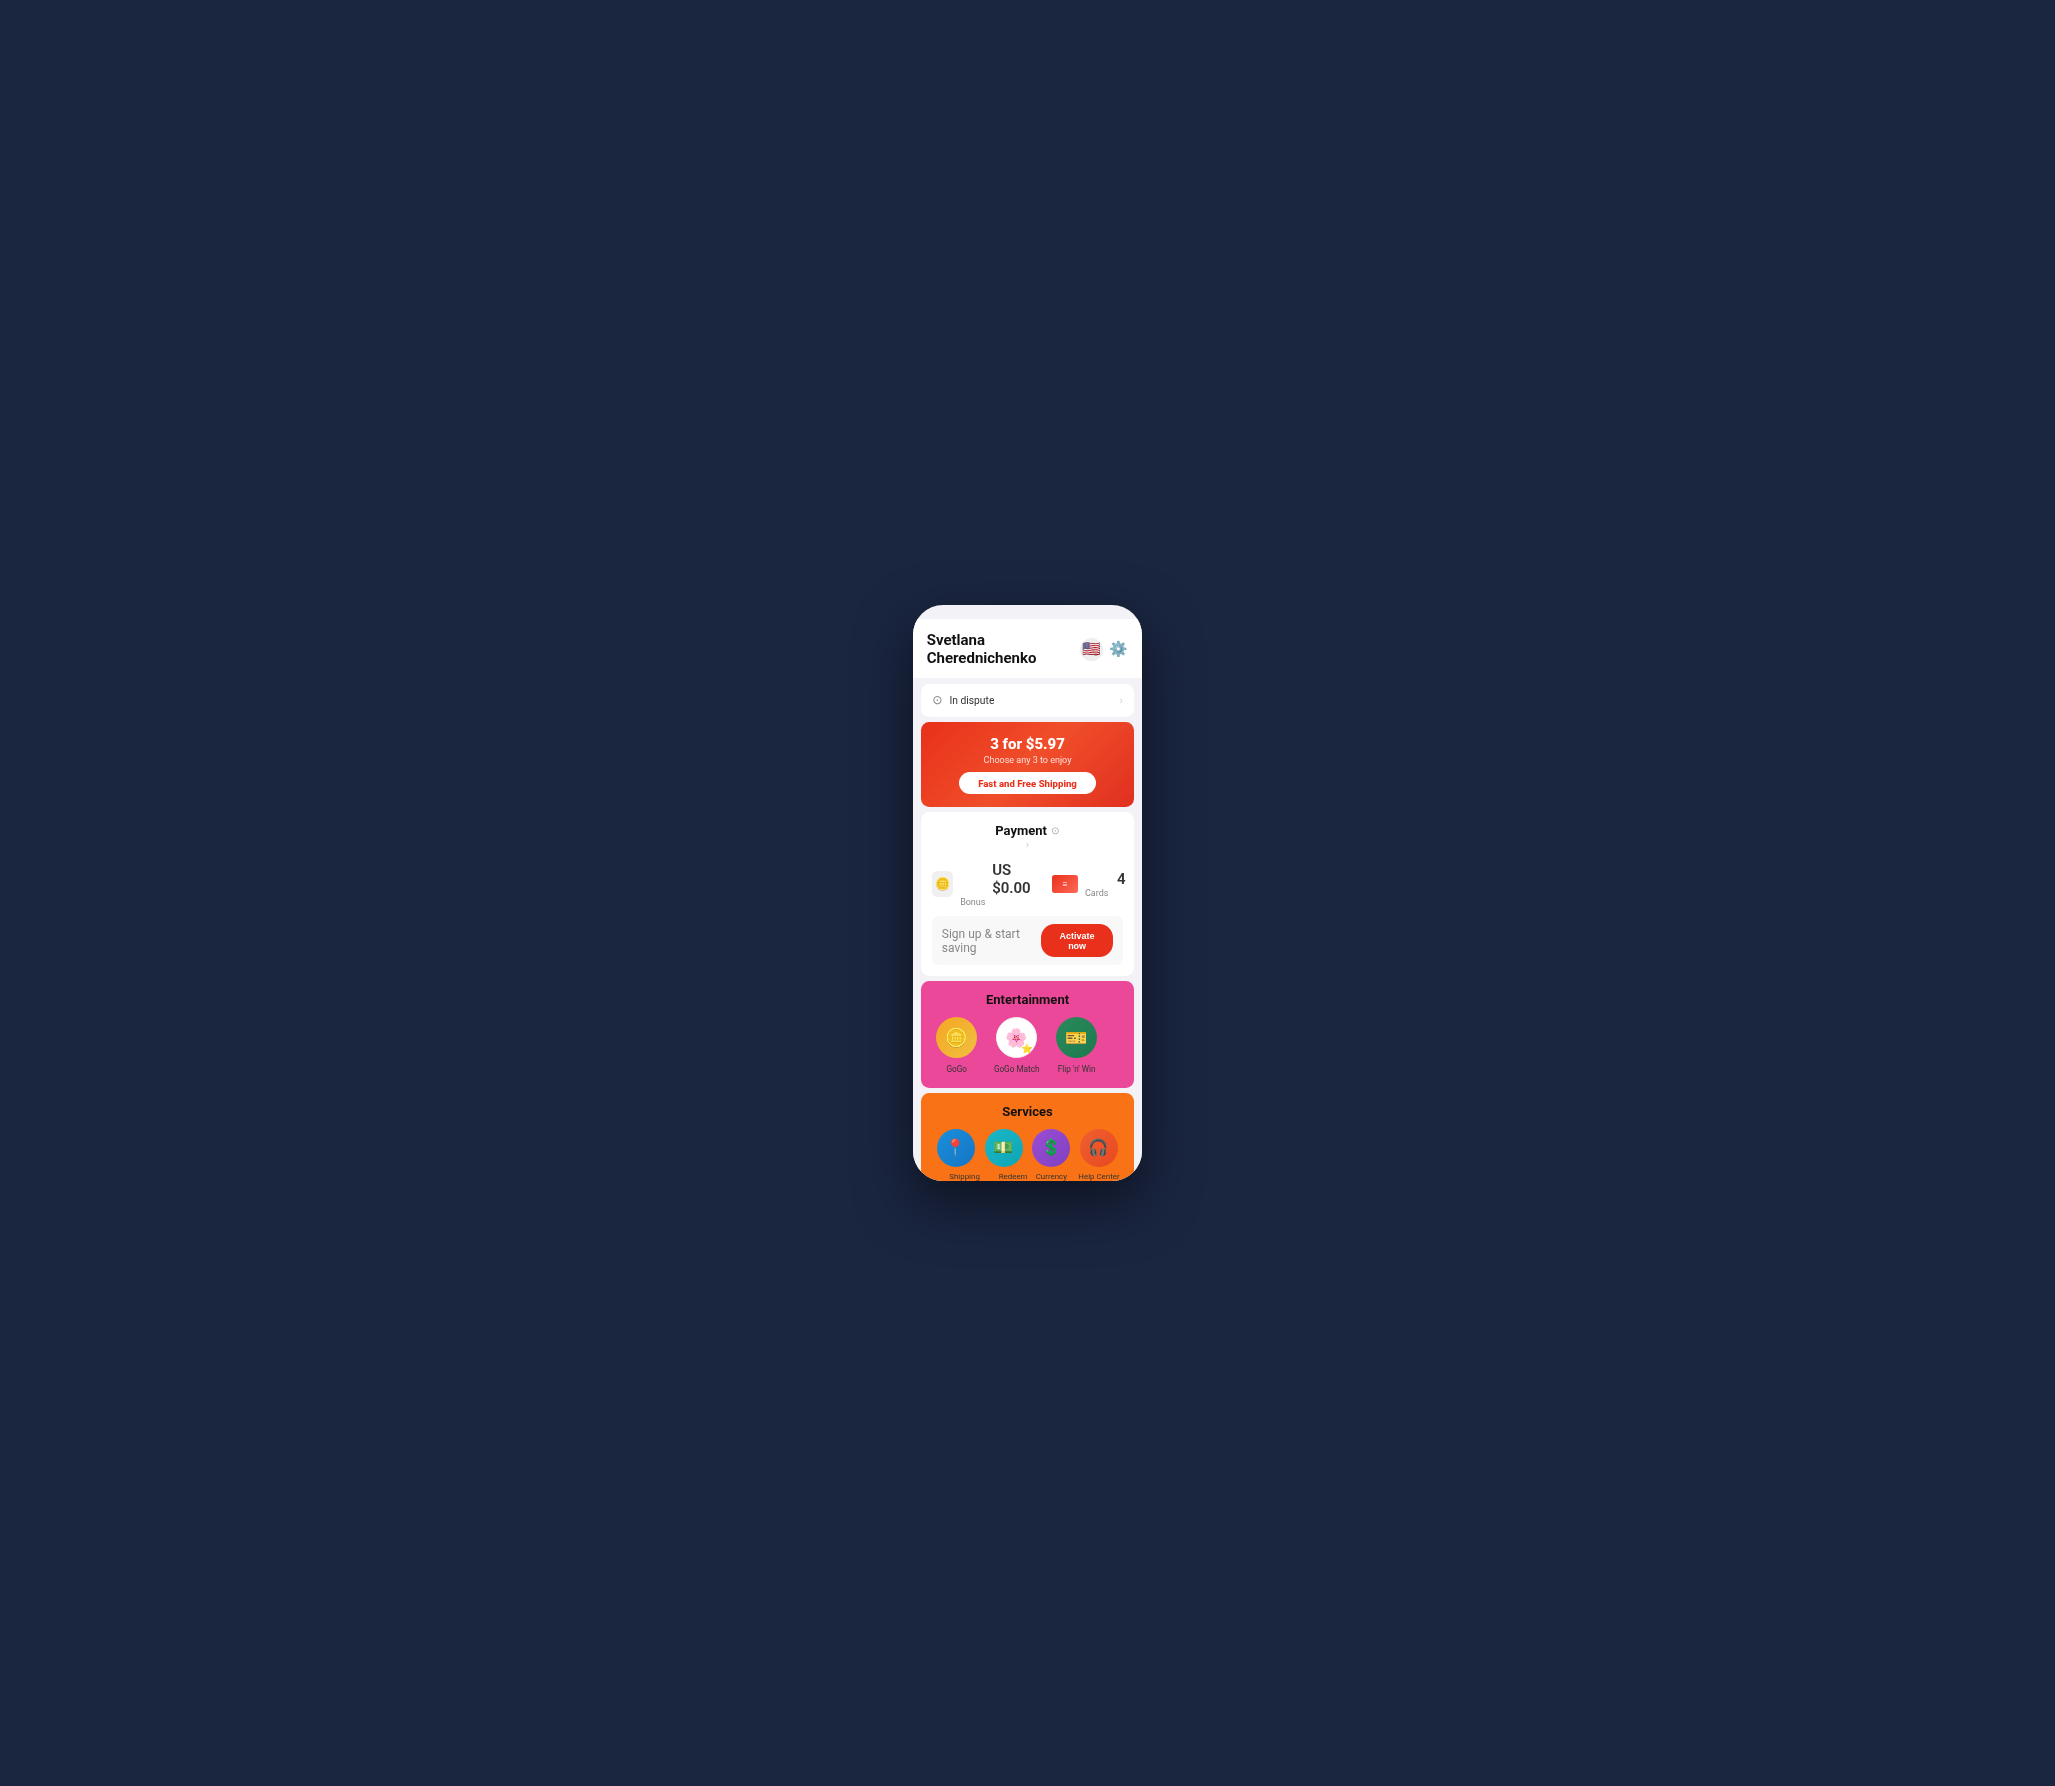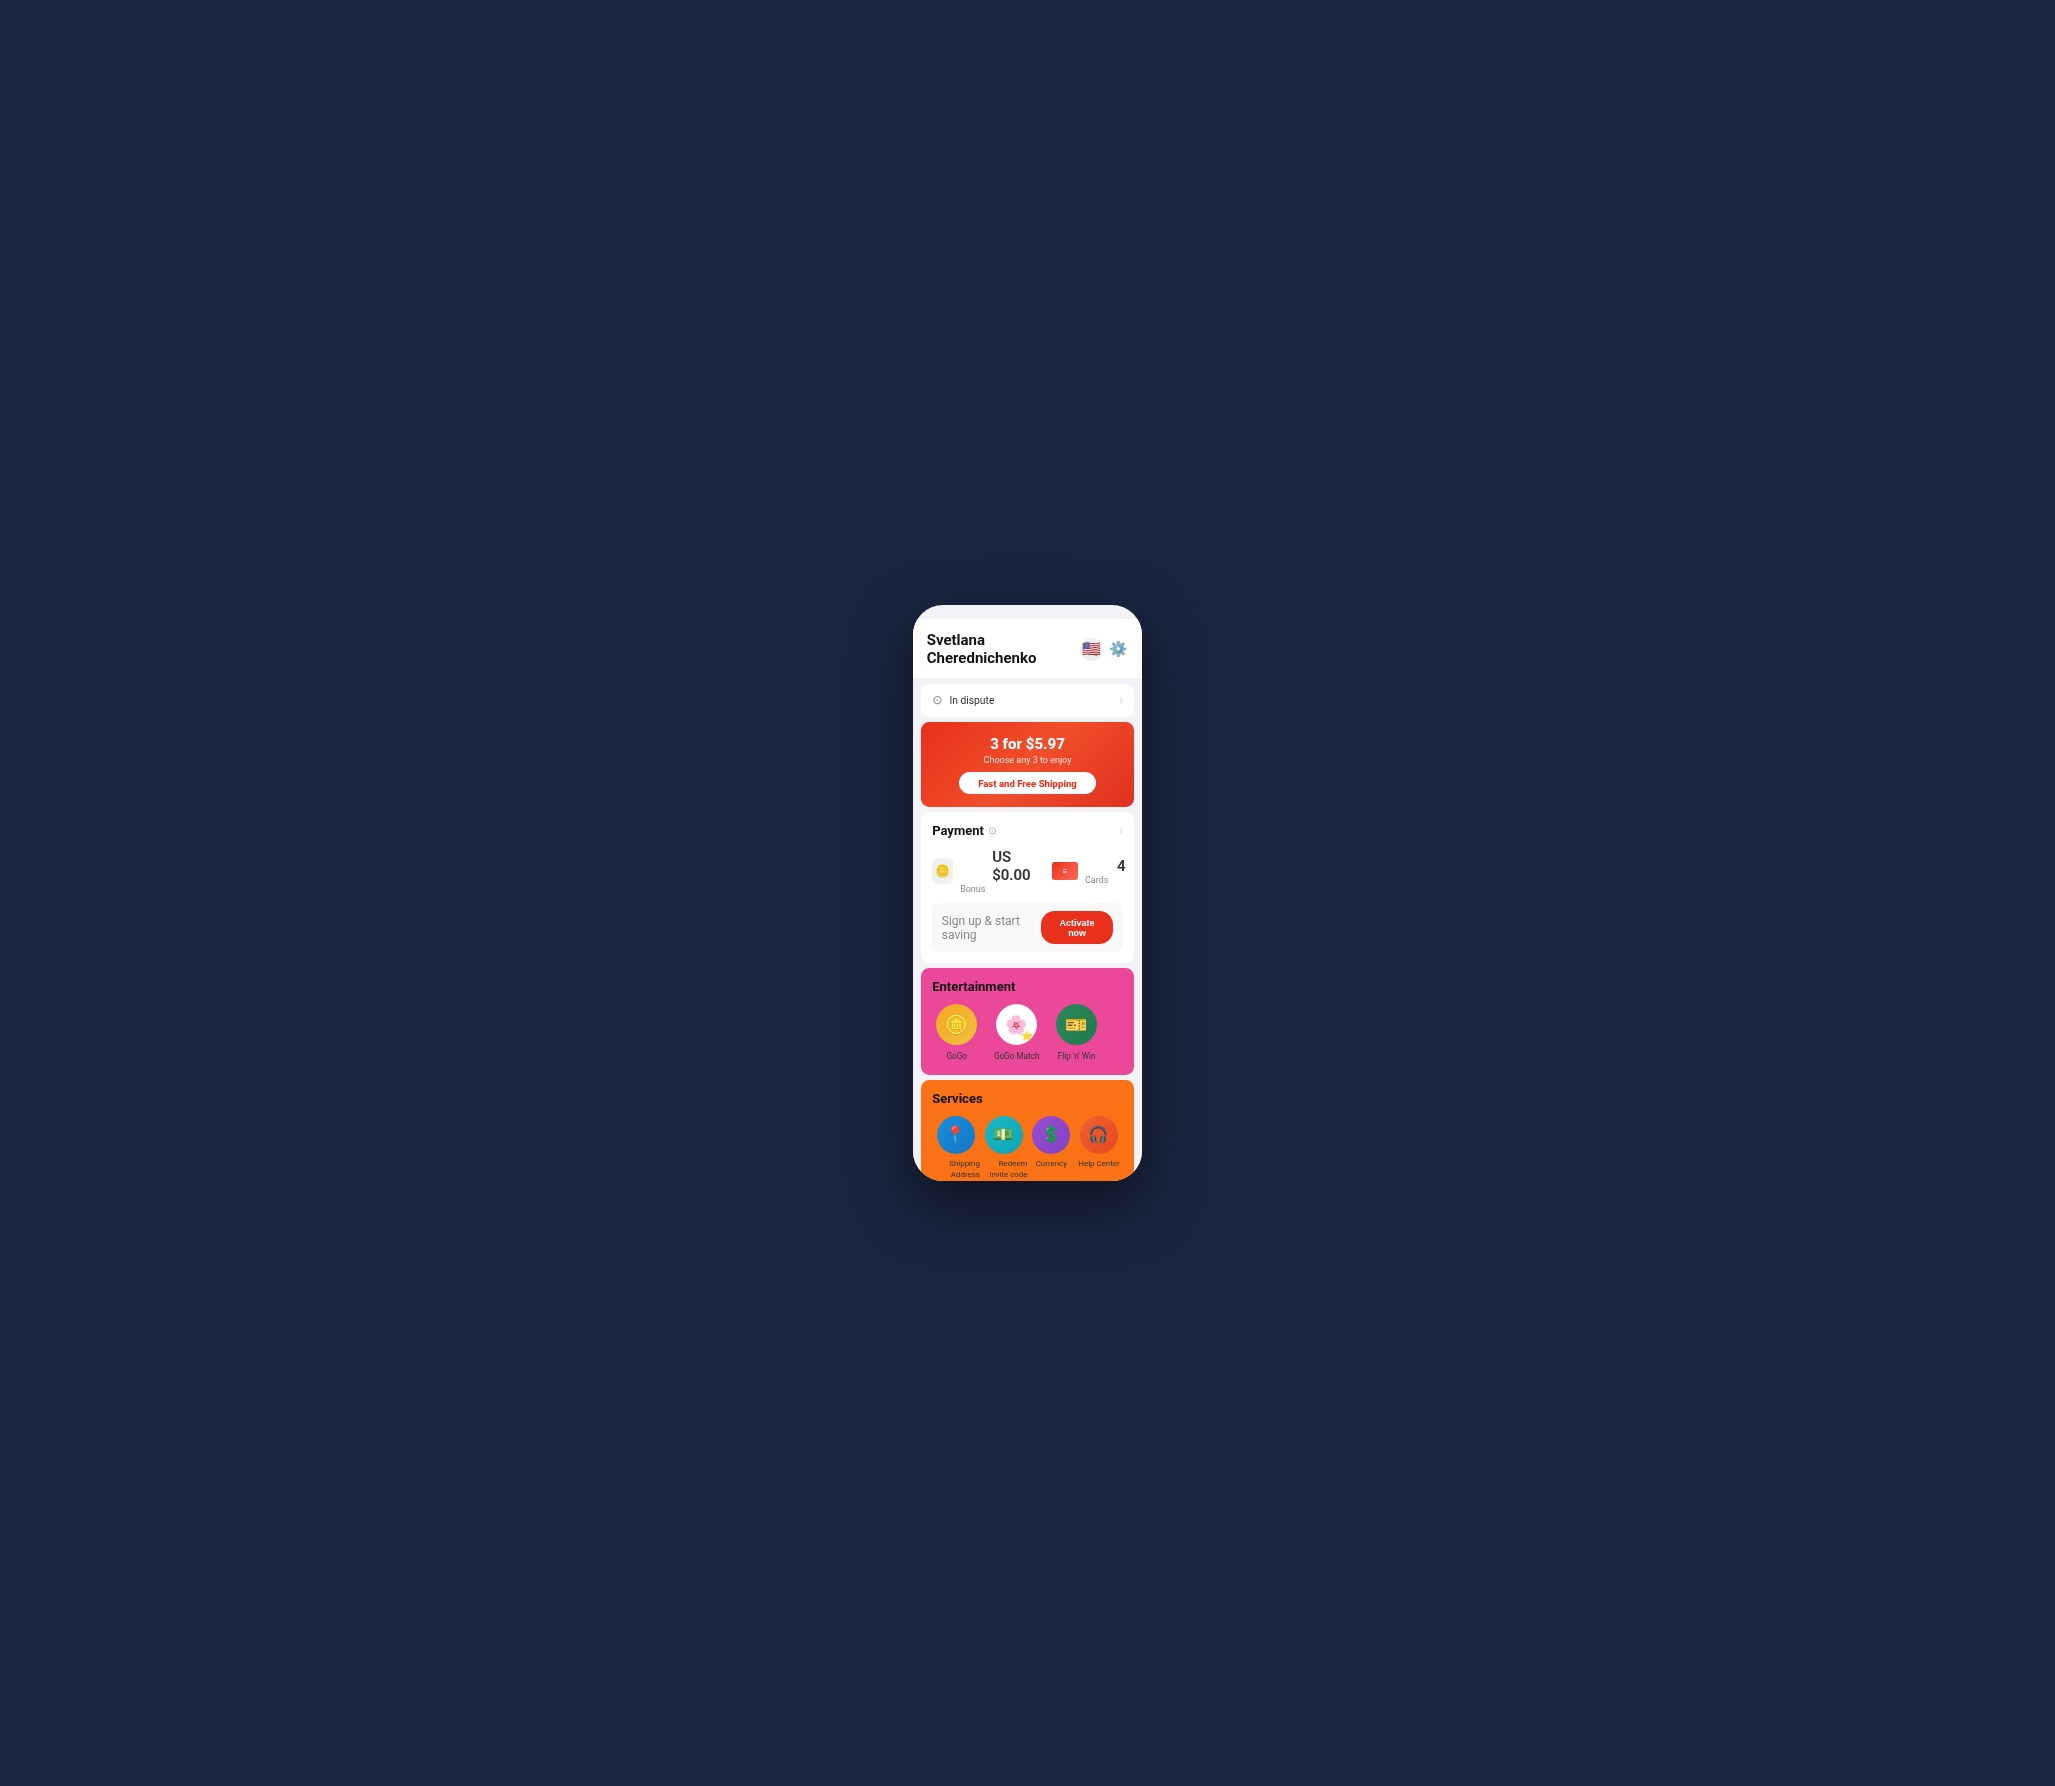--- a/index.html
+++ b/index.html
@@ -122,20 +122,21 @@
       background: #fff;
       margin: 5.5px 8.2px;
       border-radius: 8.2px;
       padding: 11px;
     }
     .section-header {
       display: flex;
       align-items: center;
       justify-content: space-between;
       margin-bottom: 9.6px;
+      flex-direction: column;
     }
     .section-title-row {
       display: flex;
       align-items: center;
       gap: 4.1px;
     }
     .section-title {
       font-size: 13px;
       font-weight: 700;
       color: #111;

